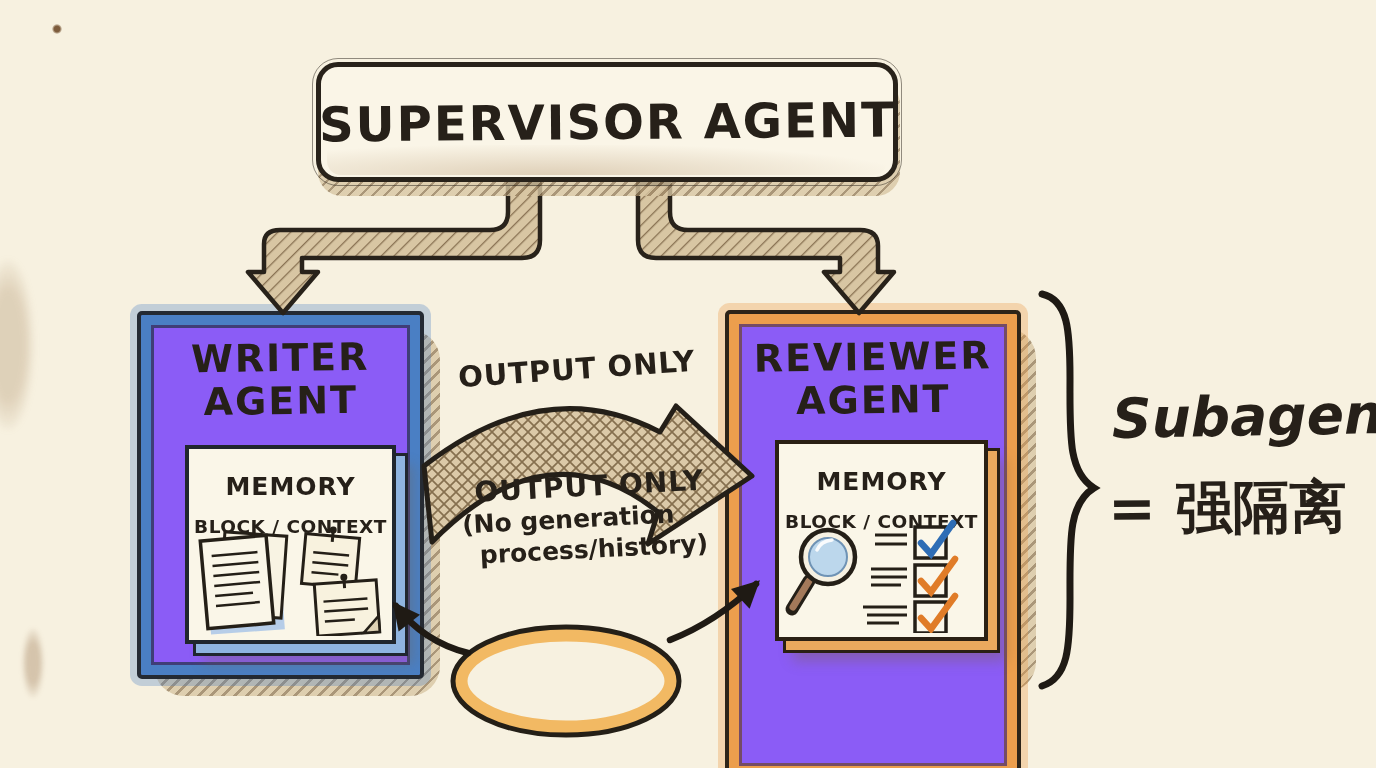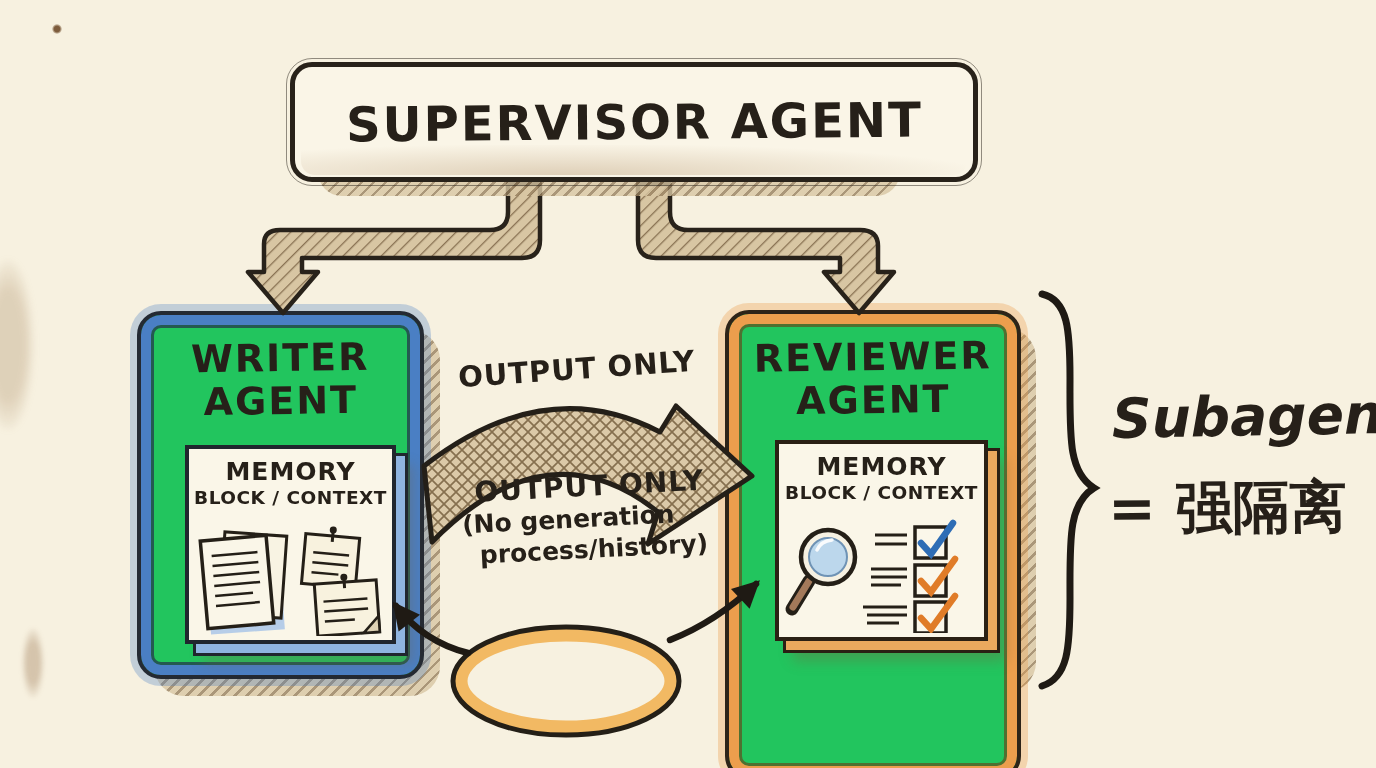--- a/index.html
+++ b/index.html
@@ -20,36 +20,36 @@
     position:absolute;
     background:repeating-linear-gradient(135deg,#97805f 0 2.5px,#d8c6a3 2.5px 8.5px);
     opacity:.8;
   }
   .sup-shadow{left:318px;top:80px;width:582px;height:116px;border-radius:24px;z-index:4;}
   .writer-shadow{left:154px;top:330px;width:286px;height:366px;border-radius:30px;z-index:1;}
   .reviewer-shadow{left:742px;top:328px;width:294px;height:364px;border-radius:30px;z-index:1;}
 
   
   .sup-box{
-    position:absolute;left:290px;top:62px;width:688px;height:120px;z-index:5;
+    position:absolute;left:316px;top:62px;width:582px;height:120px;z-index:5;
     background:#faf5e7;border:5px solid #28221a;border-radius:22px;
     outline:1.5px solid rgba(42,36,28,.5);outline-offset:3px;
     box-sizing:border-box;display:flex;align-items:center;justify-content:center;
   }
   .sup-box::after{ 
     content:"";position:absolute;left:6px;right:6px;bottom:2px;height:30px;
     background:radial-gradient(ellipse at 40% 100%,rgba(178,146,106,.38),rgba(178,146,106,0) 75%);
     border-radius:0 0 14px 14px;
   }
   .sup-label{font-size:48px;font-weight:bold;letter-spacing:2px;transform:rotate(-.5deg);white-space:nowrap;}
 
   
   .agent-box{
     position:absolute;z-index:2;box-sizing:border-box;
-    background:#22c55e;border:4px solid #242a33;border-radius:24px;
+    background:#8b5cf6;border:4px solid #242a33;border-radius:5px;
   }
   .writer-box{
     left:137px;top:311px;width:287px;height:368px;
     box-shadow:inset 0 0 0 10px #4a7fc4,inset 0 0 0 13px rgba(38,52,76,.75),0 0 0 7px rgba(74,127,196,.30);
   }
   .reviewer-box{
     left:725px;top:310px;width:296px;height:470px;
     border-color:#2e2418;
     box-shadow:inset 0 0 0 10px #ec9e4d,inset 0 0 0 13px rgba(105,66,25,.65),0 0 0 7px rgba(236,158,77,.35);
   }
@@ -65,22 +65,22 @@
     border:4px solid #20262e;text-align:center;
   }
   .writer-mem{
     left:44px;top:130px;width:211px;height:199px;
     box-shadow:10px 10px 0 -1px #8fb4e0,10px 10px 0 2px #20262e,18px 20px 12px rgba(120,100,70,.30);
   }
   .reviewer-mem{
     left:46px;top:126px;width:213px;height:201px;border-color:#2a2014;
     box-shadow:10px 10px 0 -1px #eaa95e,10px 10px 0 2px #2a2014,18px 20px 12px rgba(120,95,60,.35);
   }
-  .mem-title{font-size:25px;font-weight:bold;letter-spacing:1px;margin-top:8px;}
-  .mem-sub{font-size:18.5px;font-weight:bold;letter-spacing:.5px;margin-top:1px;}
+  .mem-title{font-size:25px;font-weight:bold;letter-spacing:1px;margin-top:23px;}
+  .mem-sub{font-size:18.5px;font-weight:bold;letter-spacing:.5px;margin-top:15px;}
   .mem-icons{position:absolute;left:50%;bottom:4px;transform:translateX(-50%);}
 
   
   .overlay{position:absolute;left:0;top:0;z-index:3;pointer-events:none;}
 
   
   .label{position:absolute;z-index:6;white-space:nowrap;}
   .output-top{left:458px;top:352px;font-size:29px;font-weight:bold;letter-spacing:1px;transform:rotate(-4deg);}
   .output-bottom{left:462px;top:470px;text-align:left;transform:rotate(-3deg);line-height:1.22;}
   .output-bottom .l1{font-size:28px;font-weight:bold;letter-spacing:1px;margin-left:14px;}

